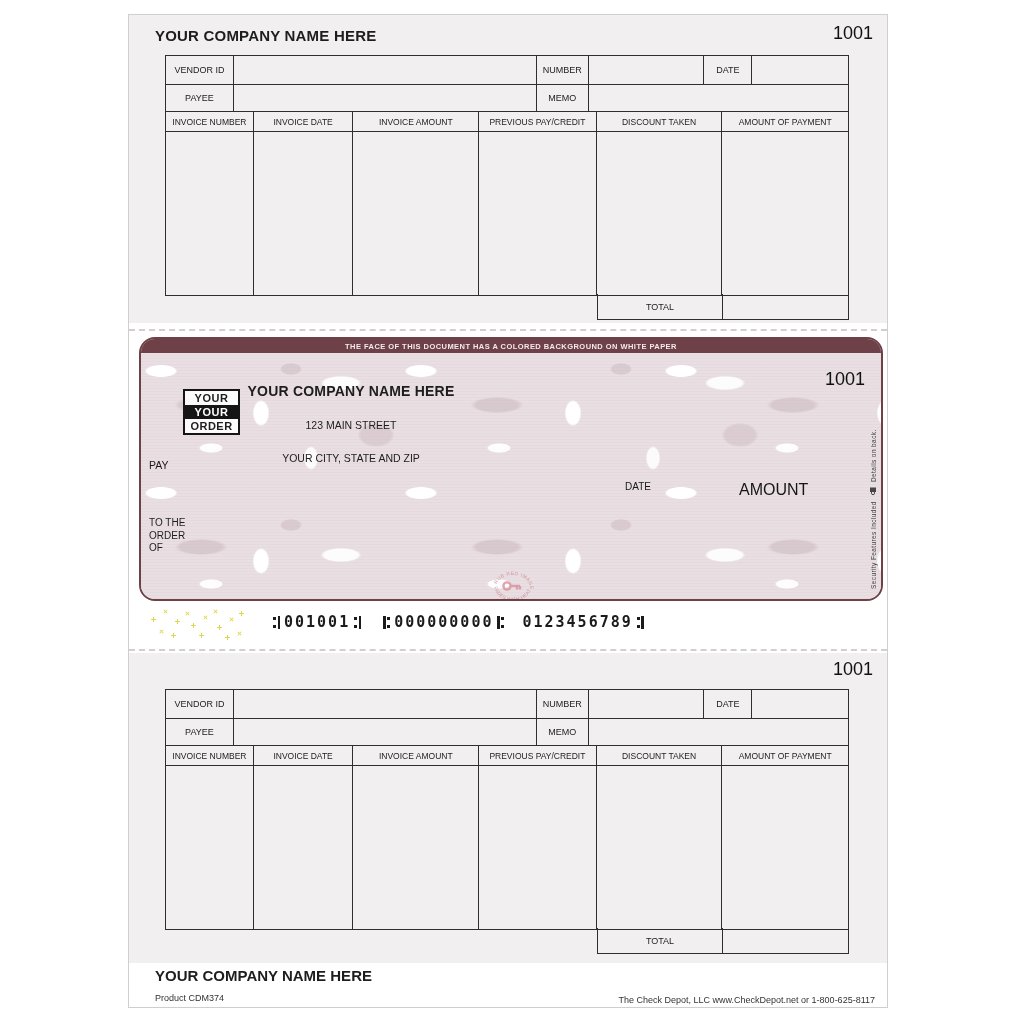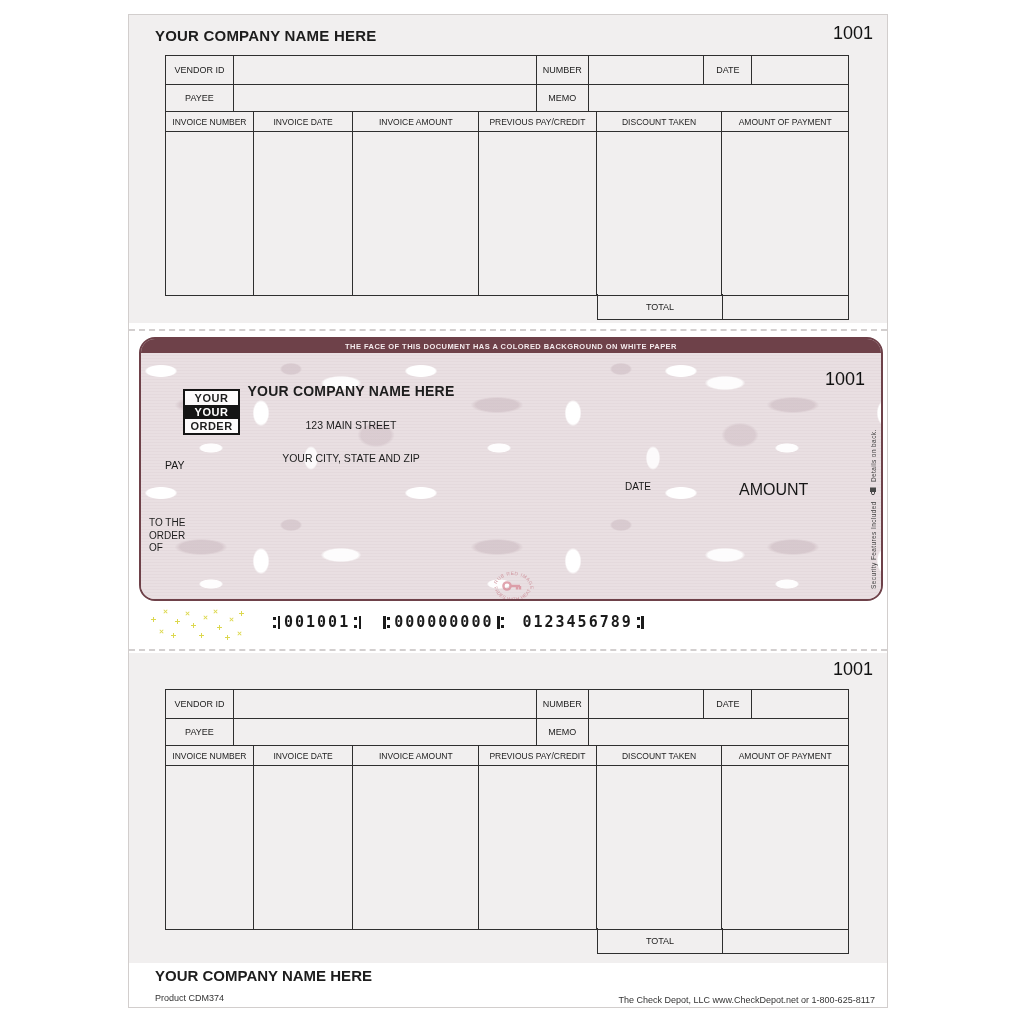--- a/index.html
+++ b/index.html
@@ -75,21 +75,21 @@
   .company-block { position:absolute; left:102px; top:30px; width:216px; text-align:center; }
   .company-name { font-size:14px; font-weight:bold; letter-spacing:.2px; }
   .company-line { font-size:10.5px; line-height:13px;margin-top:20px; }
 
   .bank-block { position:absolute; left:388px; top:20px; width:156px; text-align:center; }
   .bank-name { font-size:10.5px; font-weight:bold; }
   .bank-line { font-size:10px; line-height:12px; }
   .bank-fraction { font-size:10px; margin-top:16px; }
 
   .lbl { position:absolute; font-size:10.5px; color:#161616; }
-  .lbl-pay { left:24px; top:106px; }
+  .lbl-pay { left:8px; top:106px; }
   .lbl-date { left:484px; top:128px; font-size:10px; }
   .lbl-amount { left:590px; top:128px; font-size:16px;margin-left:8px; }
   .order-block { position:absolute; left:8px; top:164px; font-size:10px; line-height:12.5px; }
   .order-block span { display:block; }
 
   .seal { position:absolute; left:345px; top:210px; width:54px; height:46px; opacity:.8; }
 
   .sig { position:absolute; left:490px; top:246px; width:246px; border-top:1.5px solid #2c2c2c; text-align:center; }
   .sig-label { font-size:7.5px; letter-spacing:.6px; color:#1c1c1c; padding-top:1px; }
 

